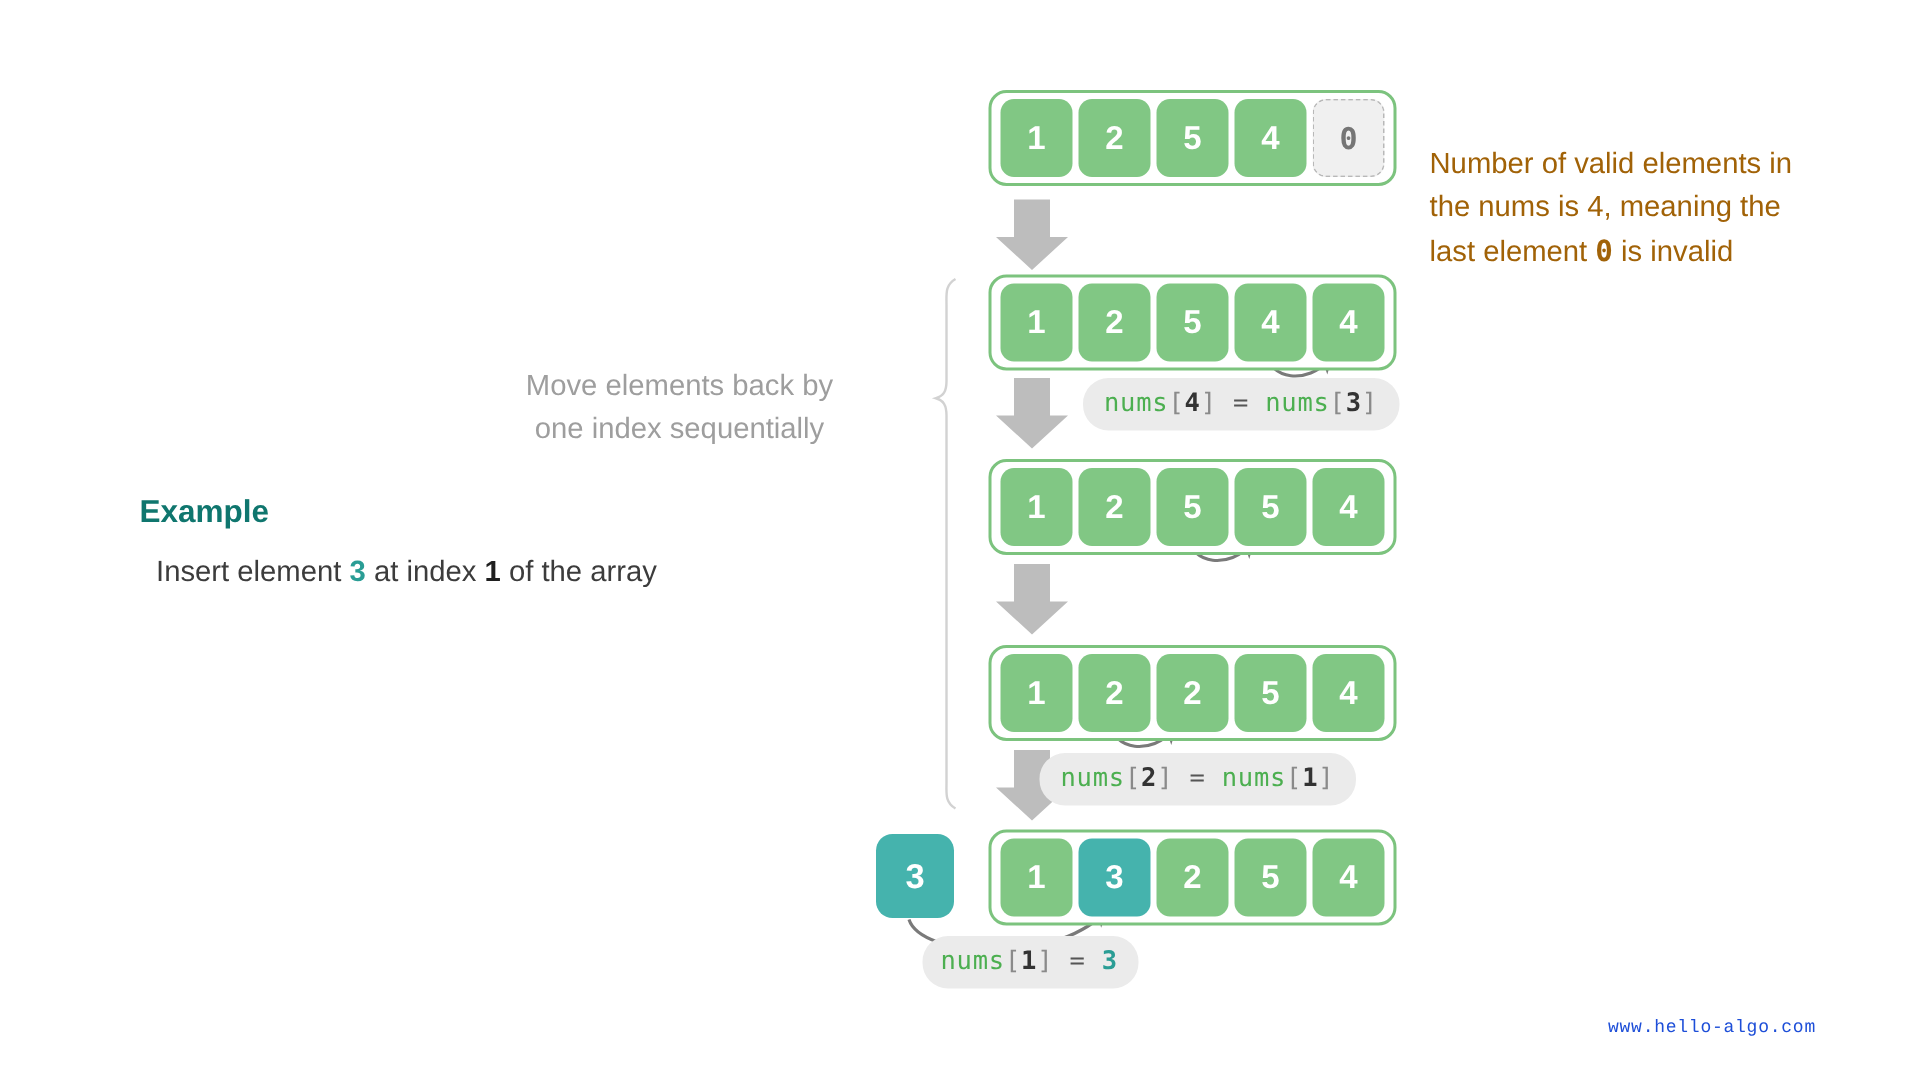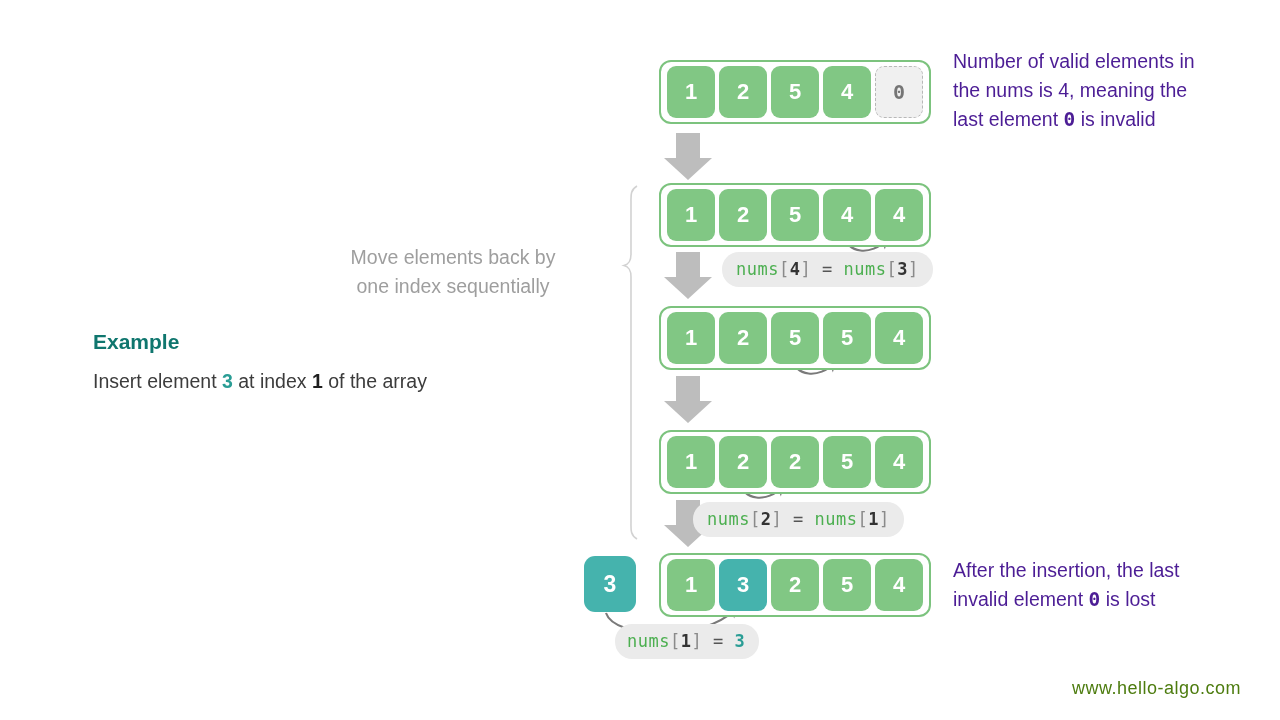--- a/index.html
+++ b/index.html
@@ -79,23 +79,24 @@
   }
   .codebox .fn { color: #4caf50; }
   .codebox .br { color: #8a8a8a; }
   .codebox .idx { color: #333333; font-weight: bold; }
   .codebox .op { color: #555555; }
   .codebox .val { color: #2a9d95; font-weight: bold; }
 
   
   .note {
     position: absolute;
-    color: #4c1d95;
+    color: #a16207;
     font-size: 19.5px;
     line-height: 29px;
+    margin-top: 48px;
   }
   .note .mono-b {
     font-family: "DejaVu Sans Mono", monospace;
     font-weight: bold;
   }
 
   .side-note {
     position: absolute;
     color: #9e9e9e;
     font-size: 19.5px;
@@ -113,23 +114,23 @@
   .example-sub {
     position: absolute;
     color: #3c3c3c;
     font-size: 19.5px;
   }
   .example-sub b.teal { color: #2a9d95; }
   .example-sub b.dark { color: #1f1f1f; }
 
   .watermark {
     position: absolute;
-    color: #4d7c0f;
-    font-family: Liberation Sans, sans-serif;
-    font-size: 18px;
+    color: #1d4ed8;
+    font-family: Liberation Mono, monospace;
+    font-size: 12px;
     letter-spacing: 0.5px;
   }
 
   svg.overlay {
     position: absolute;
     left: 0;
     top: 0;
     width: 1280px;
     height: 720px;
     pointer-events: none;
@@ -179,21 +180,21 @@
     <g>
       <path d="M740,481 C742,501 768,503 782,487" stroke="#7a7a7a" stroke-width="2.1" fill="none" marker-end="url(#ahead)"></path>
     </g>
 
     <g>
       <path d="M606,613 C614,638 700,644 736,609" stroke="#7a7a7a" stroke-width="2.1" fill="none" marker-end="url(#ahead)"></path>
     </g>
   </svg>
 
   <div class="example-title" style="left:93px; top:330px;">Example</div>
-  <div class="example-sub" style="left:93px; top:370px;">
+  <div class="example-sub" style="left:104px; top:370px;">
     <span>Insert element </span><b class="teal">3</b><span> at index </span><b class="dark">1</b><span> of the array</span>
   </div>
 
   <div class="side-note" style="left:303px; top:243px; width:300px;">
     <div>Move elements back by</div>
     <div>one index sequentially</div>
   </div>
 
   <div class="array" style="left:659px; top:60px;">
     <div class="cell">1</div>
@@ -255,20 +256,16 @@
     <div class="cell">5</div>
     <div class="cell">4</div>
   </div>
 
   <div class="codebox" style="left:615px; top:624px;padding-left:12px;">
     <span class="fn">nums</span><span class="br">[</span><span class="idx">1</span><span class="br">]</span>
     <span class="op">=</span>
     <span class="val">3</span>
   </div>
 
-  <div class="note" style="left:953px; top:556px; width:310px;">
-    <div>After the insertion, the last</div>
-    <div><span>invalid element </span><span class="mono-b">0</span><span> is lost</span></div>
-  </div>
 
   <div class="watermark" style="left:1072px; top:678px;">www.hello-algo.com</div>
 
 </div>
 
 </body></html>

